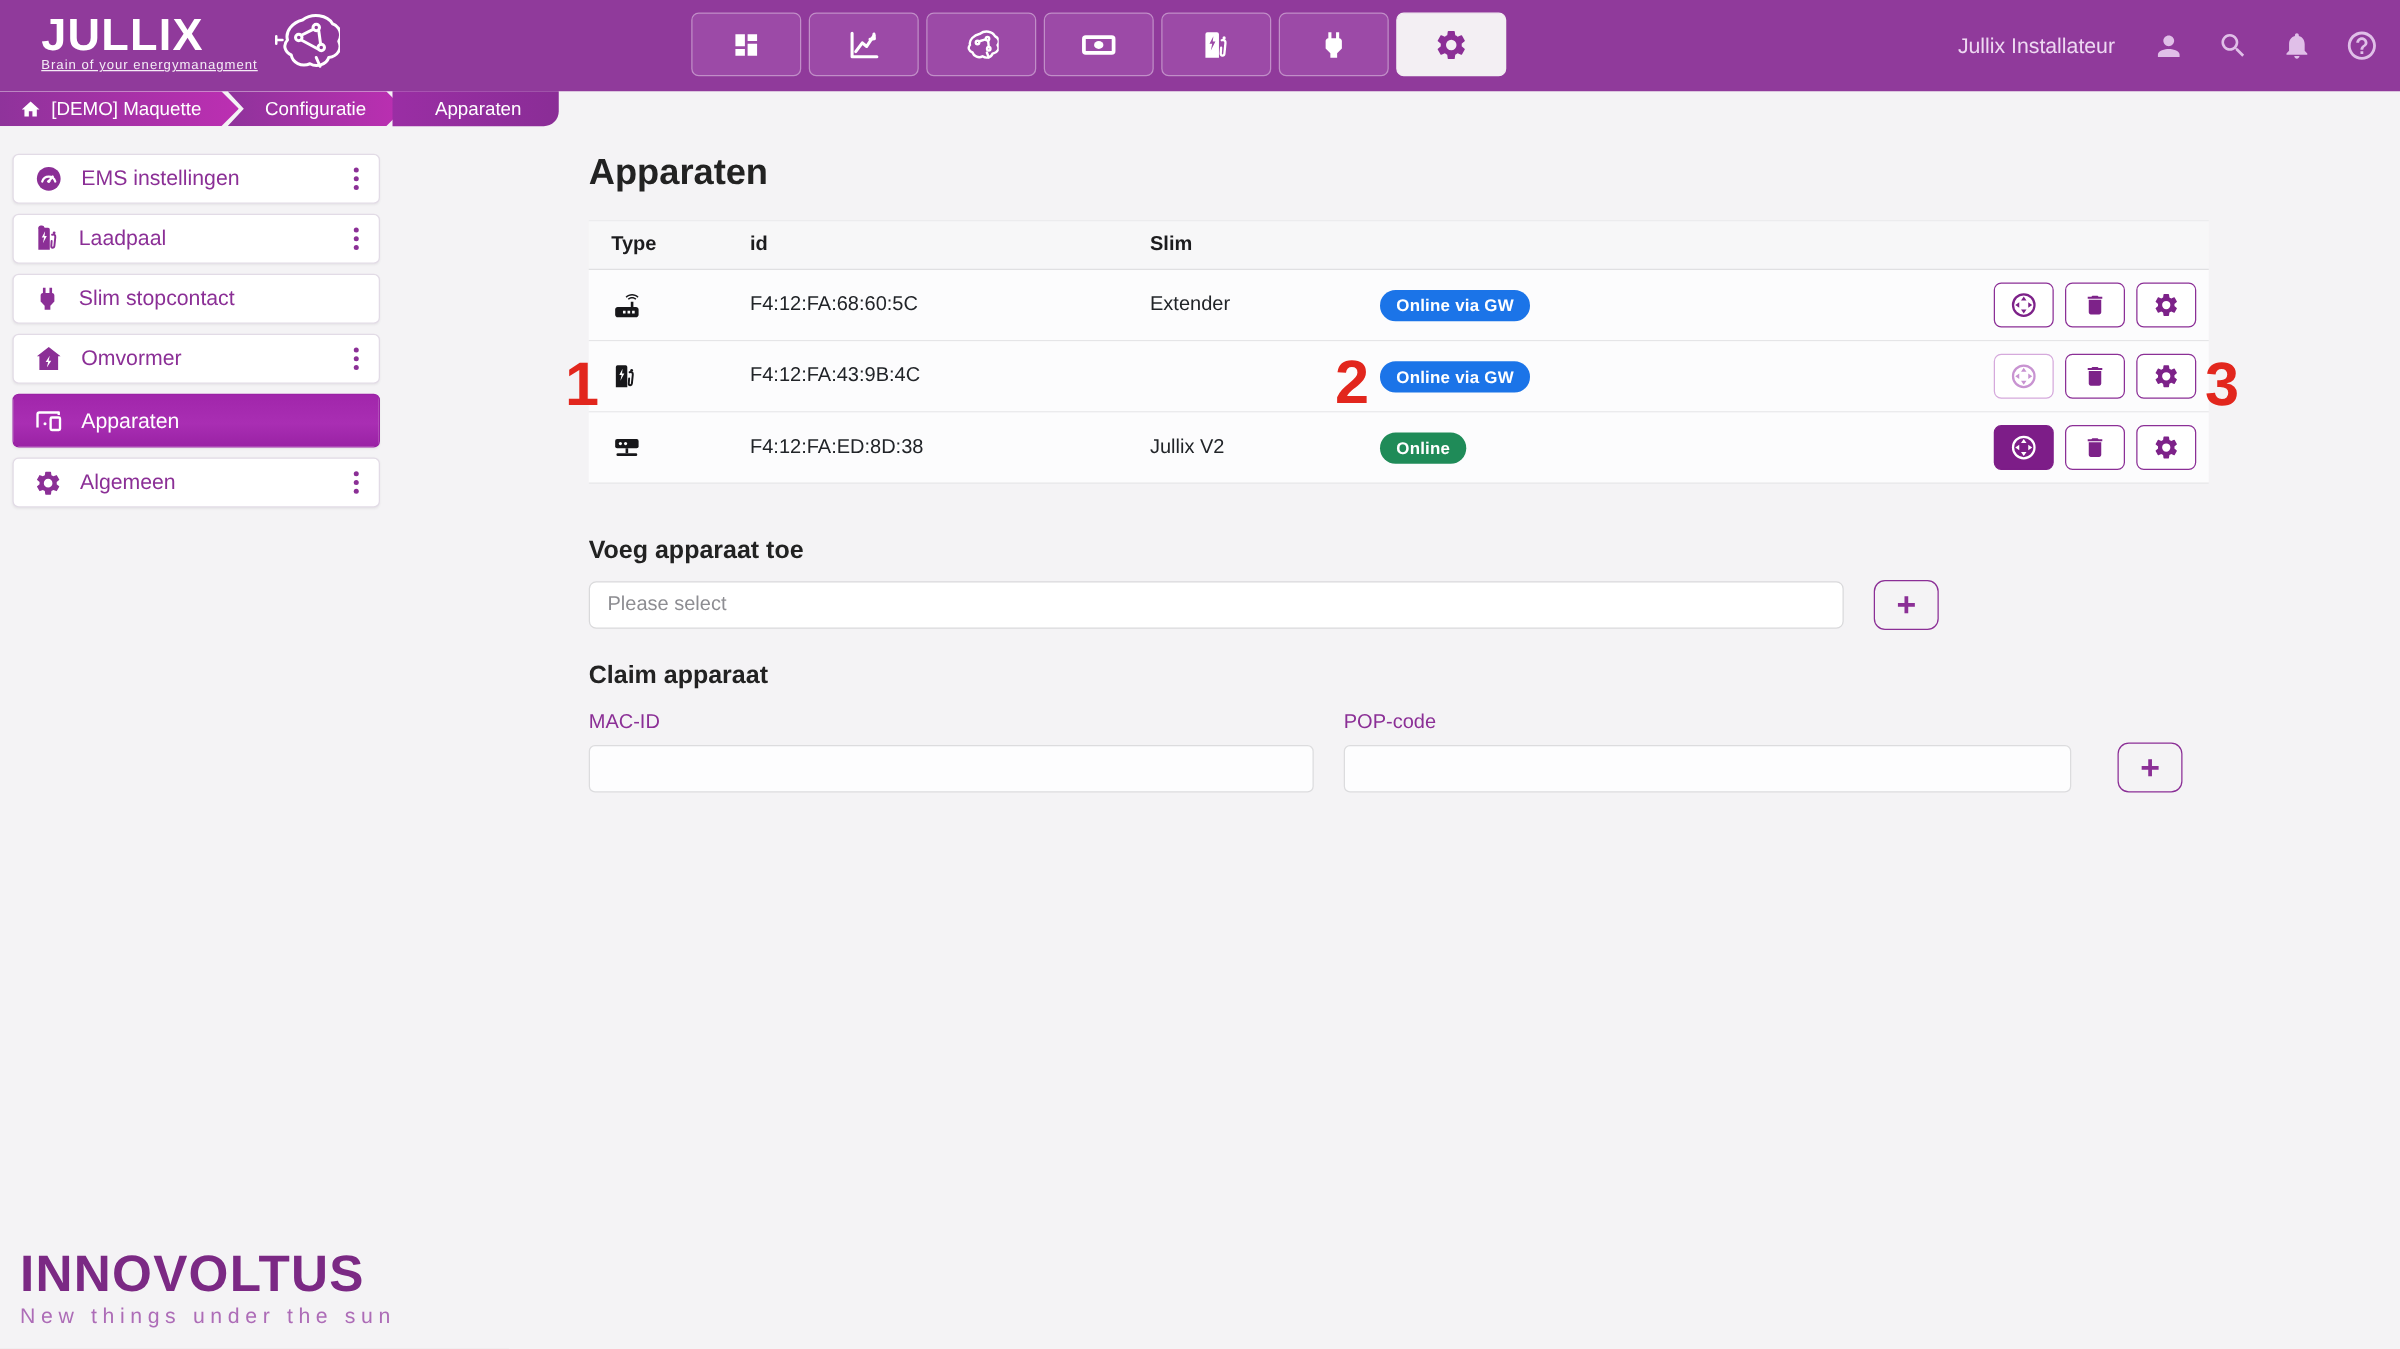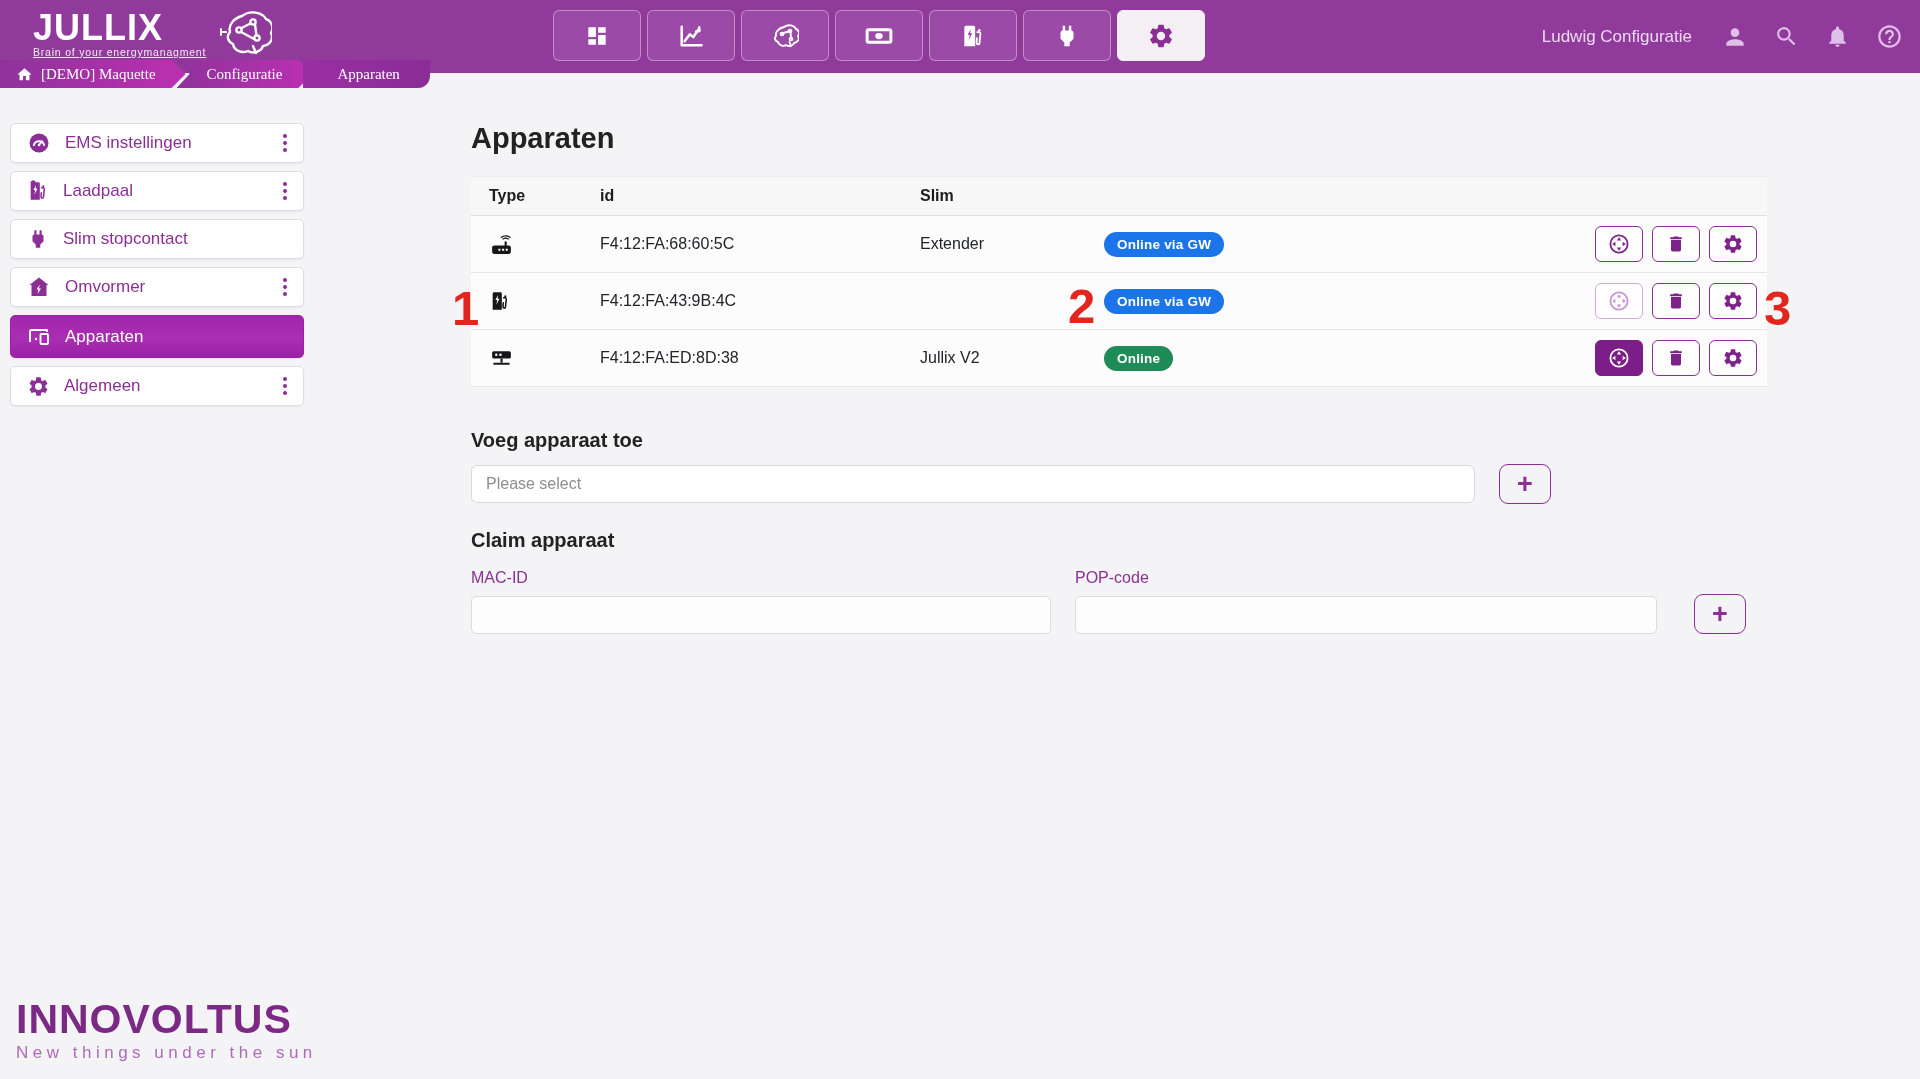--- a/index.html
+++ b/index.html
@@ -18,21 +18,21 @@
   .nav-center { position:absolute; left:553px; top:10px; display:flex; gap:6px; }
   .nav-btn { width:88px; height:51px; border-radius:6px; background:#9c4aa7; border:1px solid rgba(255,255,255,.38);
              display:flex; align-items:center; justify-content:center; color:#fff; cursor:pointer; }
   .nav-btn.active { background:#f3eff3; border-color:#f3eff3; color:#8b2f96; }
 
   .user-area { position:absolute; right:17px; top:0; height:73px; display:flex; align-items:center; gap:26px; }
   .user-name { color:#eed9f2; font-size:17px; margin-right:4px; }
   .user-area .uicon { color:#e0bfe8; display:flex; cursor:pointer; }
 
   
-  .crumbs { position:absolute; left:0; top:60px; height:28px; display:flex;font-family:Liberation Serif, serif; }
+  .crumbs { position:absolute; left:0; top:73px; height:28px; display:flex; }
   .crumb { height:28px; display:flex; align-items:center; gap:8px; color:#fff; font-size:15px;
            background:linear-gradient(90deg,#8f339b,#bc2fb2); padding:0 30px 0 30px; position:relative;
            clip-path:polygon(0 0, calc(100% - 14px) 0, 100% 50%, calc(100% - 14px) 100%, 0 100%, 13px 50%);
            margin-left:-9px; cursor:pointer; }
   .crumb.first { clip-path:polygon(0 0, calc(100% - 14px) 0, 100% 50%, calc(100% - 14px) 100%, 0 100%);
                  padding-left:16px; margin-left:0; }
   .crumb.last { clip-path:none; border-radius:0 0 12px 0; padding-right:30px; padding-left:34px;
                 background:linear-gradient(90deg,#9a2ea4,#8a2d96); }
 
   
@@ -175,21 +175,21 @@
       <div class="nav-btn active">
         <span>
           <svg width="28" height="28" viewBox="0 0 24 24" fill="currentColor">
               <path d="M19.14 12.94c.04-.3.06-.61.06-.94s-.02-.64-.07-.94l2.03-1.58a.49.49 0 0 0 .12-.61l-1.92-3.32a.488.488 0 0 0-.59-.22l-2.39.96c-.5-.38-1.03-.7-1.62-.94l-.36-2.54a.484.484 0 0 0-.48-.41h-3.84c-.24 0-.43.17-.47.41l-.36 2.54c-.59.24-1.13.57-1.62.94l-2.39-.96c-.22-.08-.47 0-.59.22L2.74 8.87c-.12.21-.08.47.12.61l2.03 1.58c-.05.3-.09.63-.09.94s.02.64.07.94l-2.03 1.58a.49.49 0 0 0-.12.61l1.92 3.32c.12.22.37.29.59.22l2.39-.96c.5.38 1.03.7 1.62.94l.36 2.54c.05.24.24.41.48.41h3.84c.24 0 .44-.17.47-.41l.36-2.54c.59-.24 1.13-.56 1.62-.94l2.39.96c.22.08.47 0 .59-.22l1.92-3.32c.12-.22.07-.47-.12-.61l-2.01-1.58zM12 15.6A3.6 3.6 0 1 1 12 8.4a3.6 3.6 0 0 1 0 7.2z"></path>
             </svg>
         </span>
       </div>
     </div>
 
     <div class="user-area">
-      <span class="user-name">Ludwig Configuratie</span>
+      <span class="user-name">Jullix Installateur</span>
       <span class="uicon">
         <svg width="26" height="26" viewBox="0 0 24 24" fill="currentColor">
             <path d="M12 12c2.21 0 4-1.79 4-4s-1.79-4-4-4-4 1.79-4 4 1.79 4 4 4zm0 2c-2.67 0-8 1.34-8 4v2h16v-2c0-2.66-5.33-4-8-4z"></path>
           </svg>
       </span>
       <span class="uicon">
         <svg width="25" height="25" viewBox="0 0 24 24" fill="currentColor">
             <path d="M15.5 14h-.79l-.28-.27a6.5 6.5 0 1 0-.7.7l.27.28v.79l5 4.99L20.49 19l-4.99-5zm-6 0A4.5 4.5 0 1 1 14 9.5 4.5 4.5 0 0 1 9.5 14z"></path>
           </svg>
       </span>

